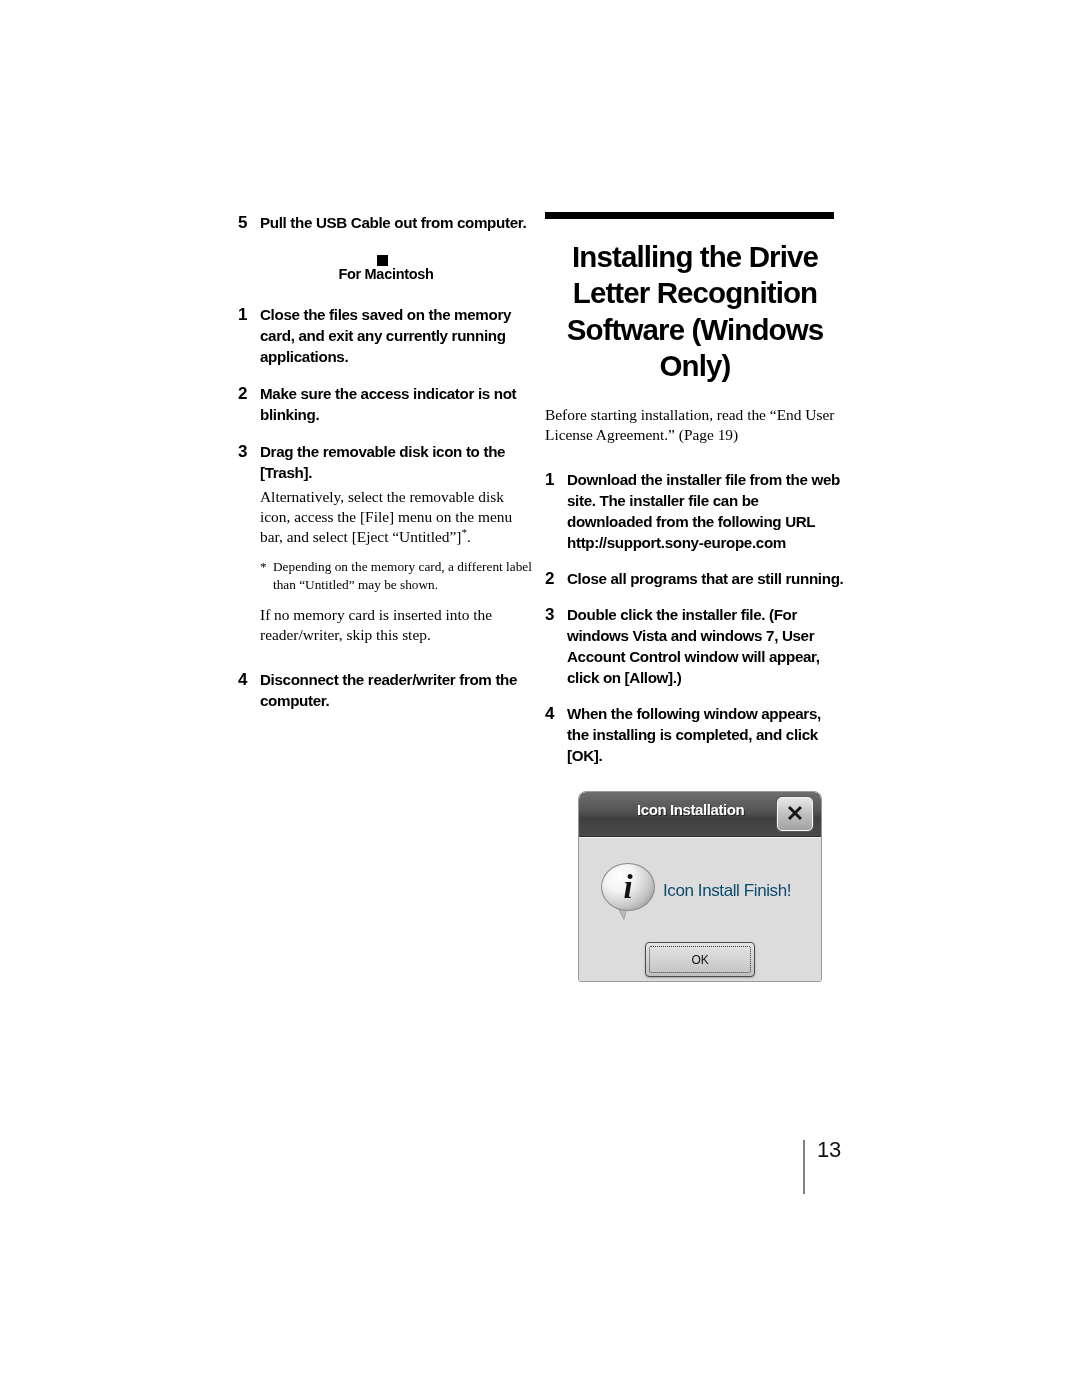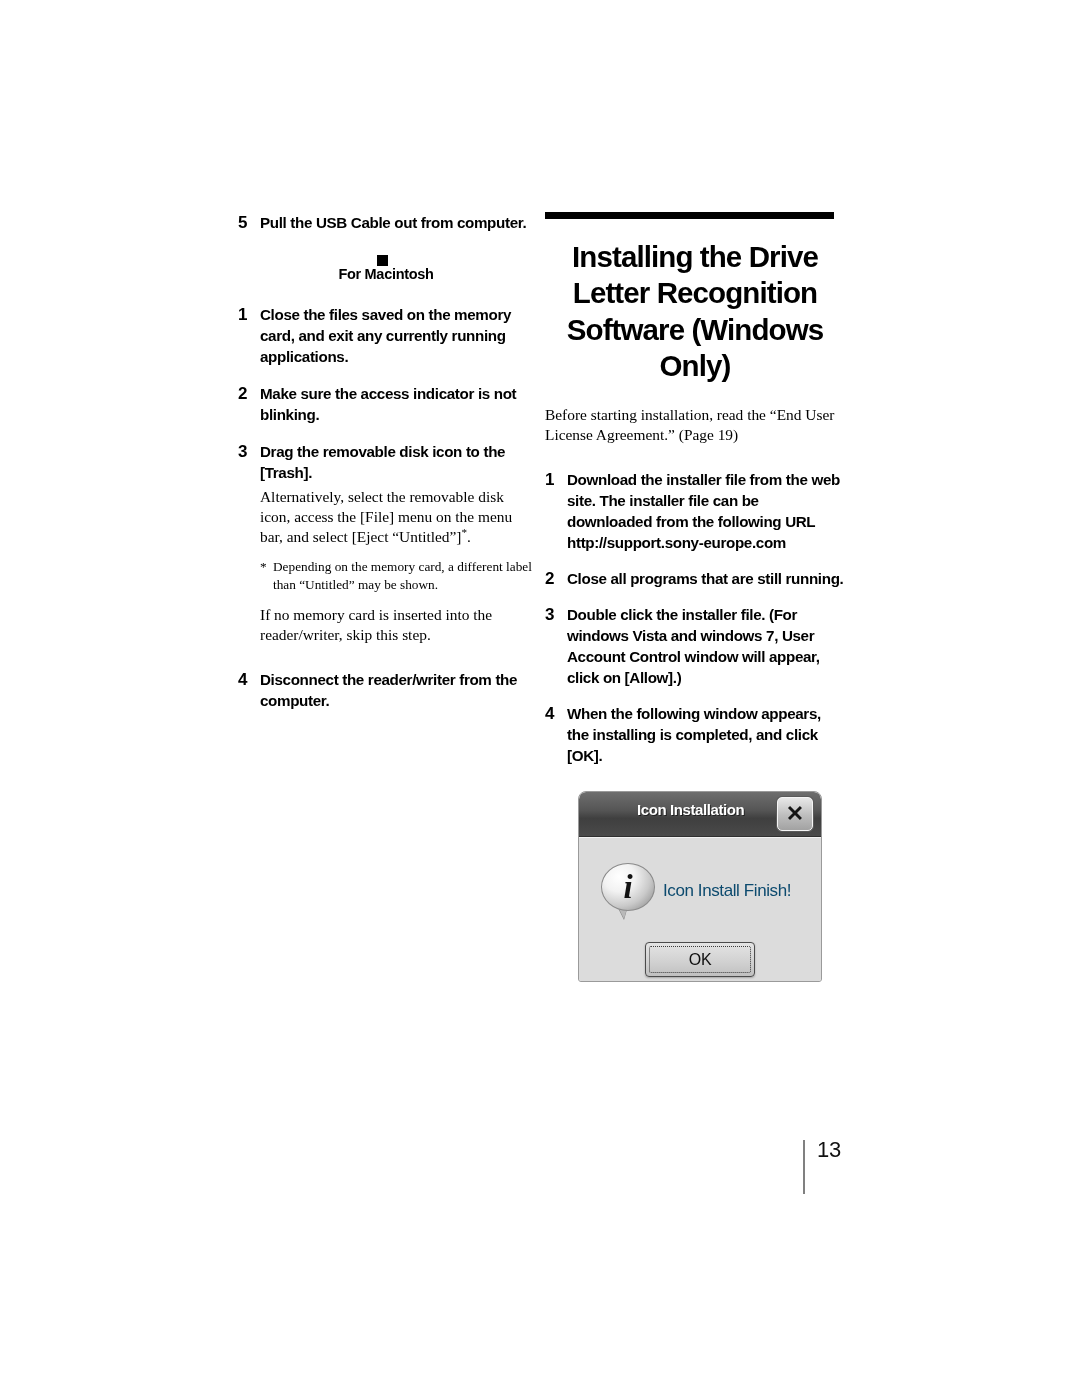--- a/index.html
+++ b/index.html
@@ -268,21 +268,21 @@
   .dlg-ok::after {
     content: "";
     position: absolute;
     inset: 3px;
     border: 1px dotted #3a3a3a;
     border-radius: 2px;
   }
   .dlg-ok-label {
     position: relative;
     z-index: 1;
-    font-size: 16px;
+    font-size: 12px;
     color: #101010;
     letter-spacing: -0.2px;
   }
 
   
   .footer {
     position: absolute;
     left: 803px;
     top: 1140px;
     display: flex;

